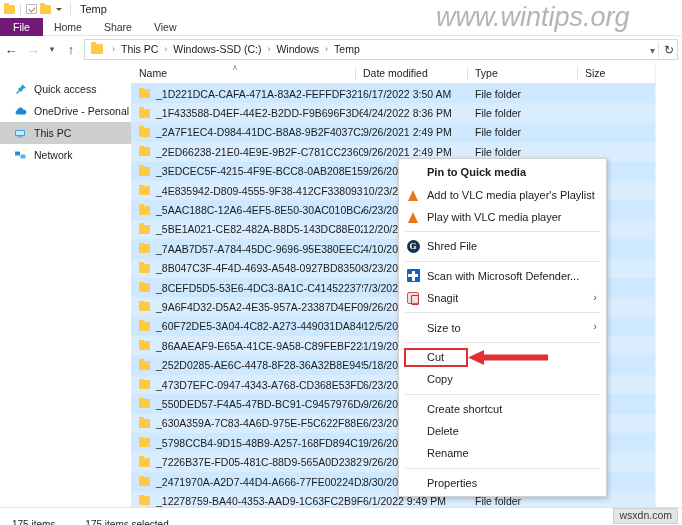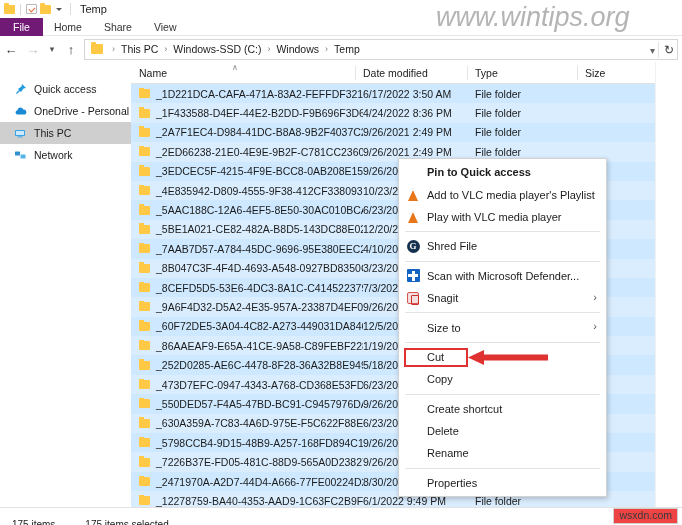--- a/index.html
+++ b/index.html
@@ -260,21 +260,21 @@
   .statusbar {
     position: absolute; left: 0; top: 507px; width: 682px; height: 18px;
     background: #ffffff; border-top: 1px solid #e2e2e2;
     display: flex; align-items: center;
   }
   .st-item { font-size: 10px; color: #1b1b1b; padding-left: 12px; margin-top: 15px; }
   .st-item.second { padding-left: 30px; }
   .wm-bottom {
     position: absolute; right: 4px; top: 508px;
     font-size: 10.5px; color: #3a3a3a;
-    border: 1px solid #cfcfcf; background:#ef4444;
+    border: 1px solid #cfcfcf; background:#e5e5e5;
     padding: 0px 5px 1px 5px; line-height: 13px;
   }
 </style>
 </head>
 <body>
 
 <div id="app">
 
   <div class="titlebar">
     <div class="qat">
@@ -574,21 +574,21 @@
           <div class="cell-size"></div>
         </div>
       </div>
 
     <div class="scrollgutter"></div>
   </div>
 
   <div class="ctxmenu" id="ctxmenu">
       <div class="mi bold">
         <span class="mi-ico"></span>
-        <span class="mi-label">Pin to Quick access</span>
+        <span class="mi-label">Pin to Quick media</span>
       </div>
       <div class="mi">
         <span class="mi-ico">
           <span class="ic-vlc"></span>
         </span>
         <span class="mi-label">Add to VLC media player's Playlist</span>
       </div>
       <div class="mi">
         <span class="mi-ico">
           <span class="ic-vlc"></span>

